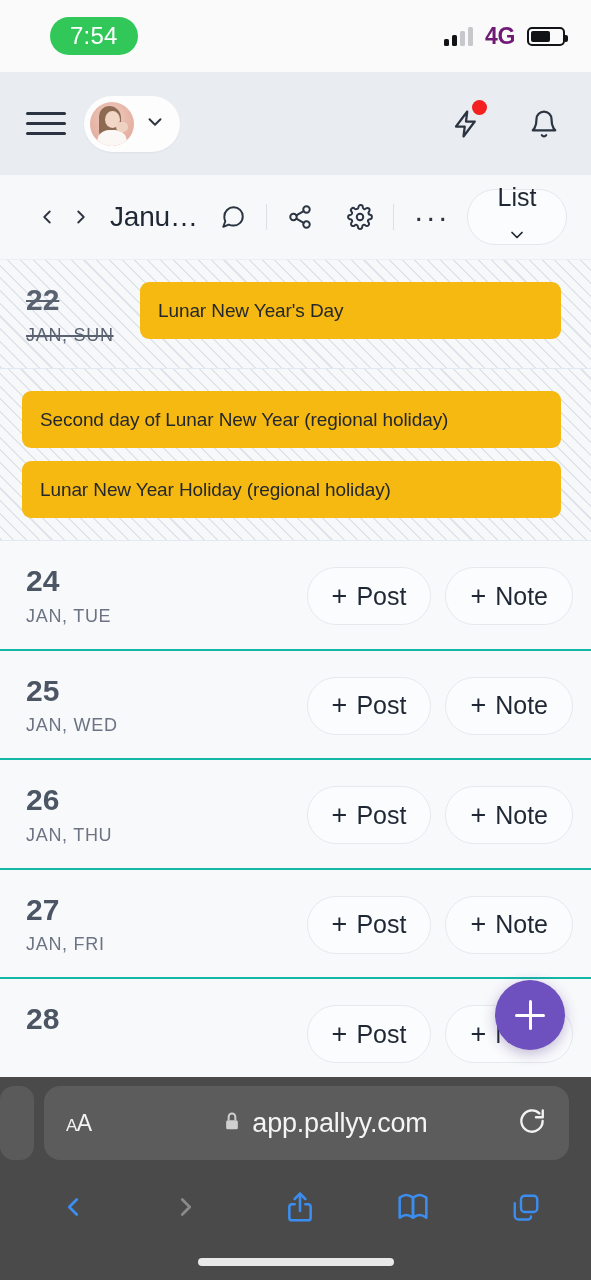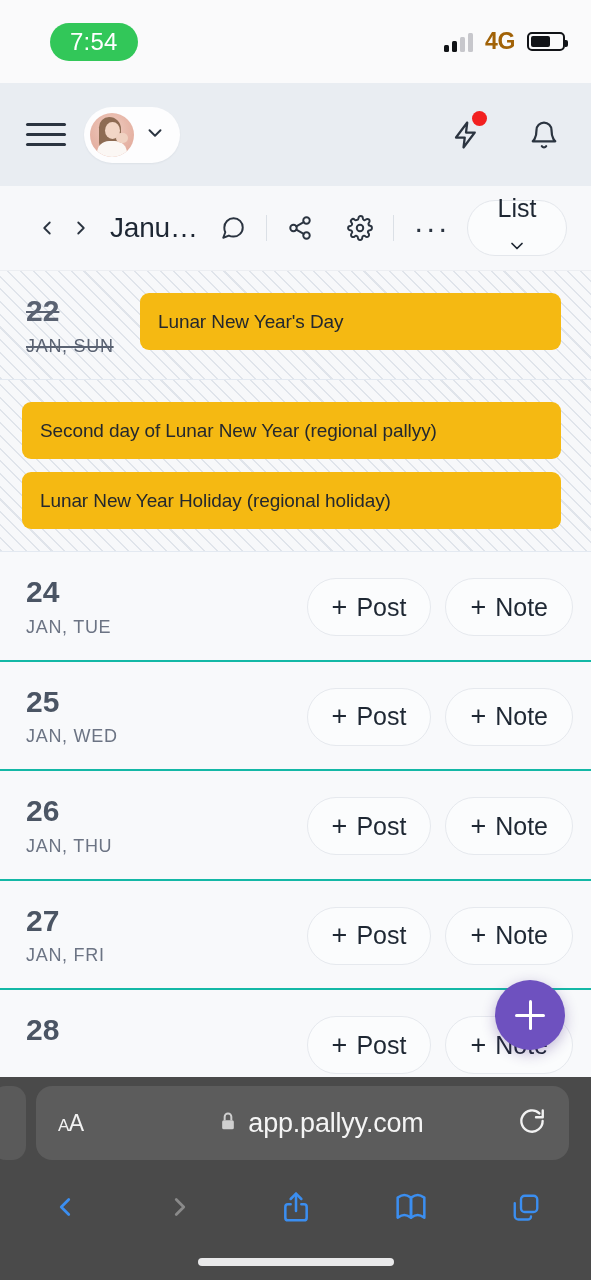--- a/index.html
+++ b/index.html
@@ -6,40 +6,40 @@
   html, body {
     width:591px; height:1280px;
     font-family:"Liberation Sans", sans-serif;
     background:#ffffff;
     overflow:hidden;
   }
   .phone { position:relative; width:591px; height:1280px; background:#fafafb; overflow:hidden; }
 
   
   .statusbar {
-    height:83px; background:#fafafb;
+    height:72px; background:#fafafb;
     display:flex; align-items:center; justify-content:space-between;
     padding:0 26px 0 50px;
     text-align:center;
   }
   .time-pill {
     background:#32c759; color:#fff;
     font-size:24px; font-weight:500; letter-spacing:.2px;
     padding:7px 20px; border-radius:22px;
     line-height:1;
   }
   .status-right { display:flex; align-items:center; gap:12px; }
   .bars { display:flex; align-items:flex-end; gap:3px; height:20px; }
   .bars i { display:block; width:5px; border-radius:1.5px; background:#c7c7cc; }
   .bars i.on { background:#111317; }
   .bars i:nth-child(1){ height:7px; }
   .bars i:nth-child(2){ height:11px; }
   .bars i:nth-child(3){ height:15px; }
   .bars i:nth-child(4){ height:19px; }
-  .net { font-size:23px; font-weight:600; color:#a16207; letter-spacing:-.3px; }
+  .net { font-size:23px; font-weight:600; color:#701a75; letter-spacing:-.3px; }
   .batt { position:relative; width:38px; height:19px; border:2px solid #111317; border-radius:5px; padding:2px; }
   .batt .fill { height:100%; background:#111317; border-radius:2px; }
   .batt:after { content:""; position:absolute; right:-5px; top:6px; width:3px; height:7px; background:#111317; border-radius:0 2px 2px 0; }
 
   
   .app-header {
     height:103px; background:#e9edf2;
     display:flex; align-items:center; padding:0 30px 0 26px;
   }
   .hamburger { width:40px; height:30px; display:flex; flex-direction:column; justify-content:center; gap:7px; cursor:pointer; }
@@ -127,21 +127,21 @@
     background:#6e51bf; display:flex; align-items:center; justify-content:center;
     box-shadow:0 4px 14px rgba(70,45,130,.32); cursor:pointer; z-index:20;
   }
   .fab:before, .fab:after { content:""; position:absolute; background:#fff; border-radius:2px; }
   .fab:before { width:30px; height:3px; }
   .fab:after  { width:3px; height:30px; }
 
   
   .safari {
     position:absolute; left:0; bottom:0; width:591px; height:203px;
-    background:#4a4a4a; z-index:30;
+    background:#4a4a4a; z-index:30;padding-left:8px;
   }
   .urlrow { display:flex; align-items:center; height:92px; padding:0 22px; gap:10px; }
   .sidetab { width:34px; height:74px; border-radius:14px; background:#5a5a5a; margin-left:-30px; flex:none; }
   .urlbar {
     flex:1; height:74px; background:#5c5c5c; border-radius:16px;
     display:flex; align-items:center; padding:0 22px; position:relative;
   }
   .aa { color:#f2f2f2; font-size:23px; font-weight:500; letter-spacing:-.5px; }
   .aa small { font-size:17px; }
   .urlcenter {
@@ -260,21 +260,21 @@
         <div class="daycol">
           <div class="daynum">22</div>
           <div class="dayname">JAN, SUN</div>
         </div>
         <div class="events">
           <div class="event" style="background: rgb(245, 185, 18);">Lunar New Year's Day</div>
         </div>
       </div>
       <div class="day-row past">
         <div class="events">
-          <div class="event" style="background: rgb(245, 185, 18);">Second day of Lunar New Year (regional pallyy)</div>
+          <div class="event" style="background: rgb(245, 185, 18);">Second day of Lunar New Year (regional holiday)</div>
           <div class="event" style="background: rgb(245, 185, 18);">Lunar New Year Holiday (regional holiday)</div>
         </div>
       </div>
       <div class="day-row">
         <div class="daycol">
           <div class="daynum">24</div>
           <div class="dayname">JAN, TUE</div>
         </div>
         <div class="actions">
           <div class="pill-btn">

